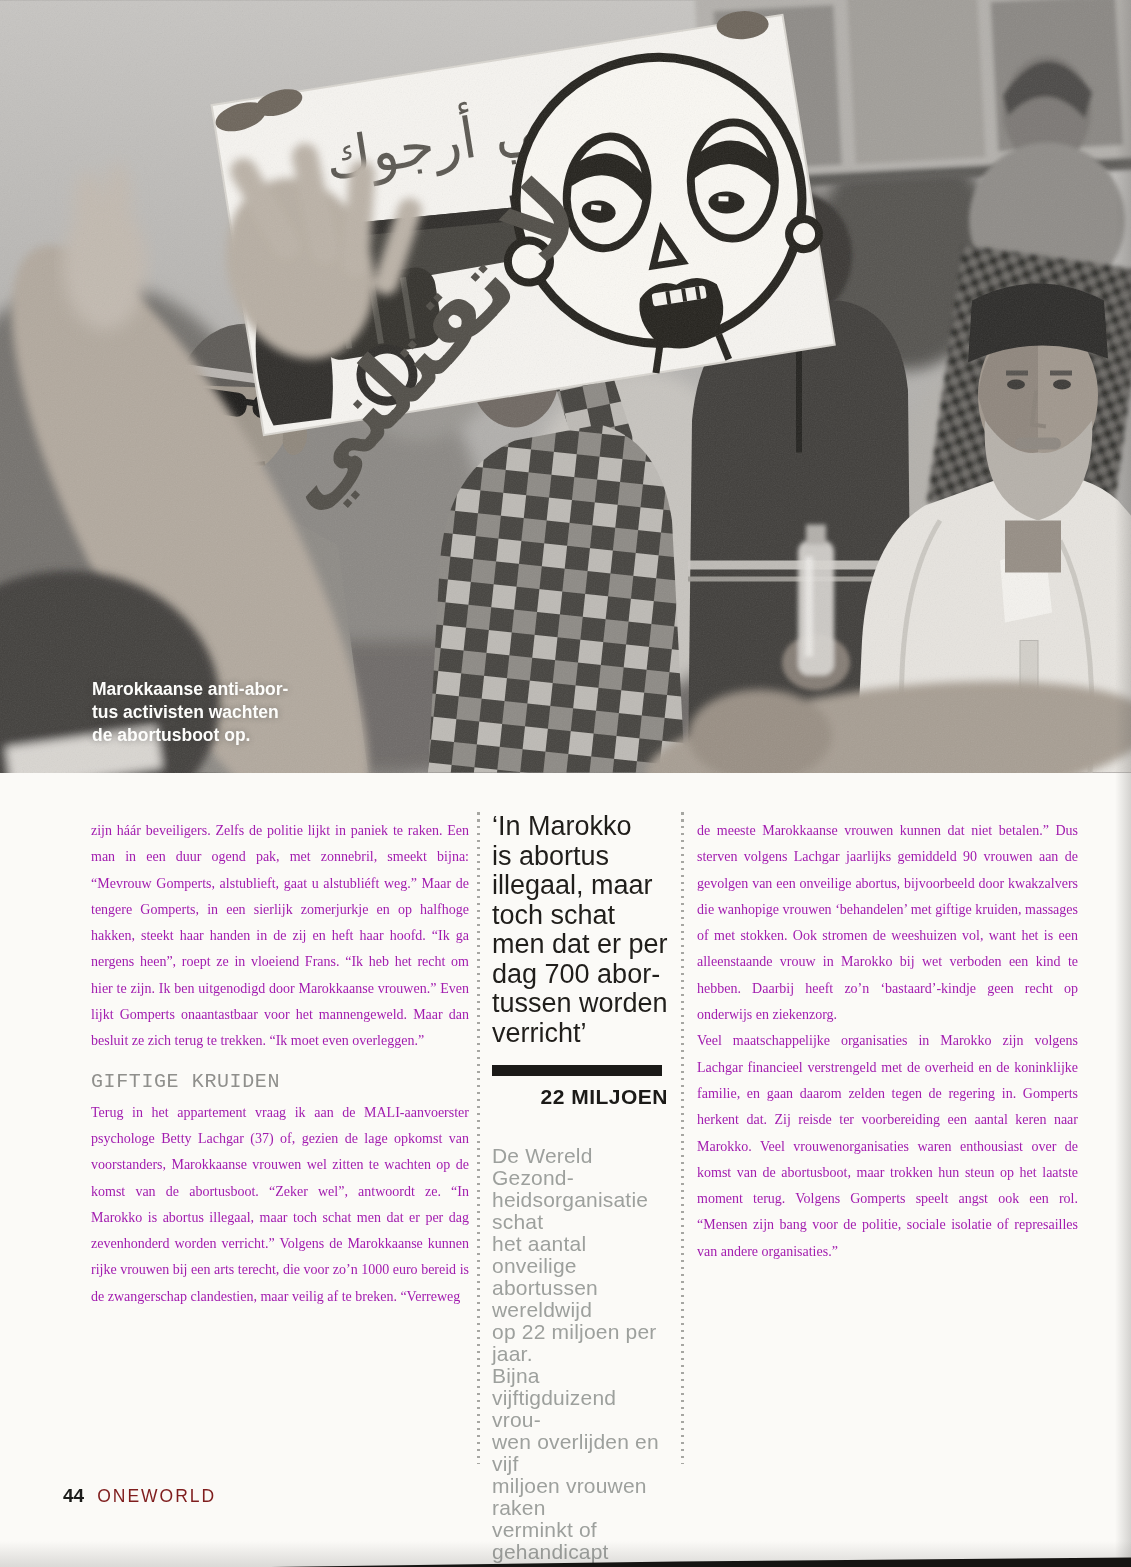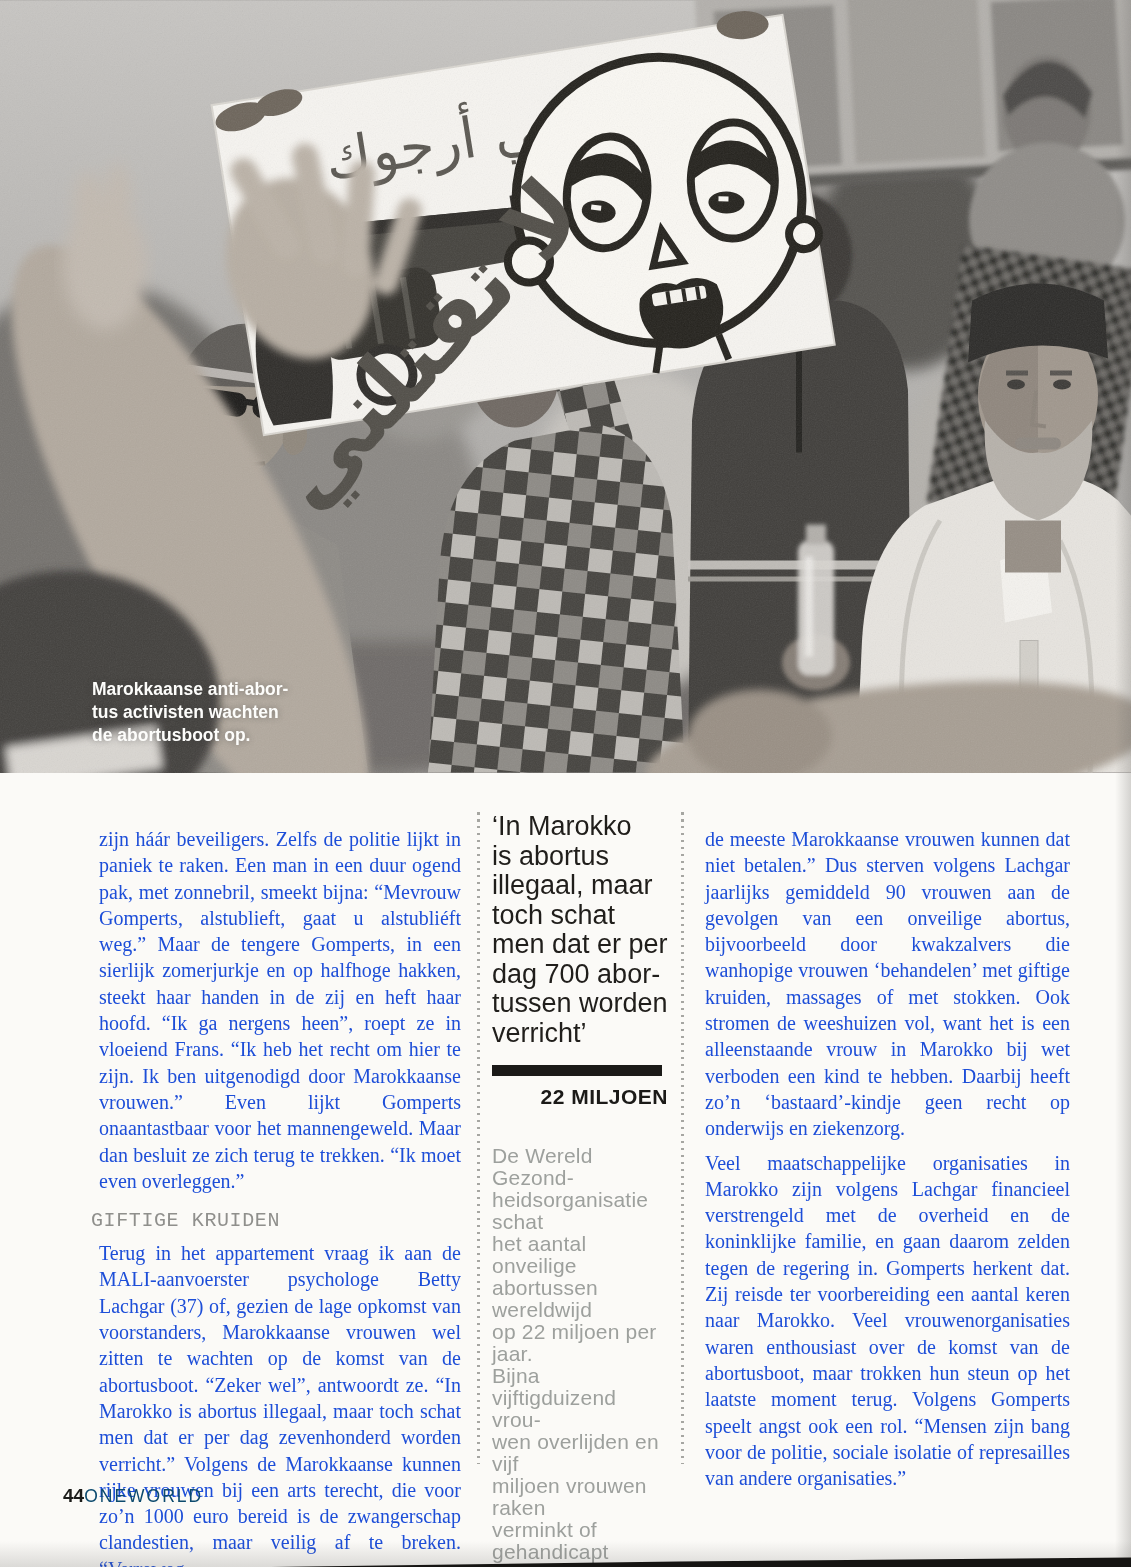--- a/index.html
+++ b/index.html
@@ -37,22 +37,22 @@
   .photo-caption{
     position:absolute;left:92px;top:678px;z-index:10;
     font-family:"Liberation Sans", sans-serif;
     font-weight:bold;font-size:17.5px;line-height:23px;
     color:#fdfdfb;white-space:pre-line;
     text-shadow:0 0 6px rgba(60,60,60,.45);
   }
   
   .col{position:absolute;color:#2d2b28;}
   .body-text{
-    font-size:20px;line-height:26.3px;text-align:justify;
-    color:#1d4ed8;margin:8px;
+    font-size:14px;line-height:26.3px;text-align:justify;
+    color:#a21caf;margin:0;
   }
   .col1{left:91px;top:818px;width:378px;}
   .col3{left:697px;top:818px;width:381px;}
   .section-heading{
     font-family:Liberation Mono, monospace;
     font-size:20px;letter-spacing:.6px;color:#8f8f8c;
     margin:15px 0 7px 0;font-weight:normal;
   }
   .colmid{left:492px;top:812px;width:176px;}
   .pull-quote{
@@ -79,21 +79,21 @@
   }
   .vdots.left{left:477px;}
   .vdots.right{left:681px;}
   
   .footer{
     position:absolute;left:63px;top:1485px;
     font-family:"Liberation Sans", sans-serif;
     display:flex;align-items:baseline;
   }
   .footer .page-number{font-size:19px;font-weight:800;color:#1c1c1a;}
-  .footer .magazine-name{font-size:17.5px;color:#0c4a6e;letter-spacing:2px;}
+  .footer .magazine-name{font-size:17.5px;color:#7f1d1d;letter-spacing:2px;margin-left:13px;}
 </style>
 </head>
 <body>
 
 <div class="page">
 
   <div class="photo">
     <svg viewBox="0 0 1131 772" width="1131" height="773" xmlns="http://www.w3.org/2000/svg">
       <defs>
         <linearGradient id="sky" x1="0" y1="0" x2="0" y2="1">

